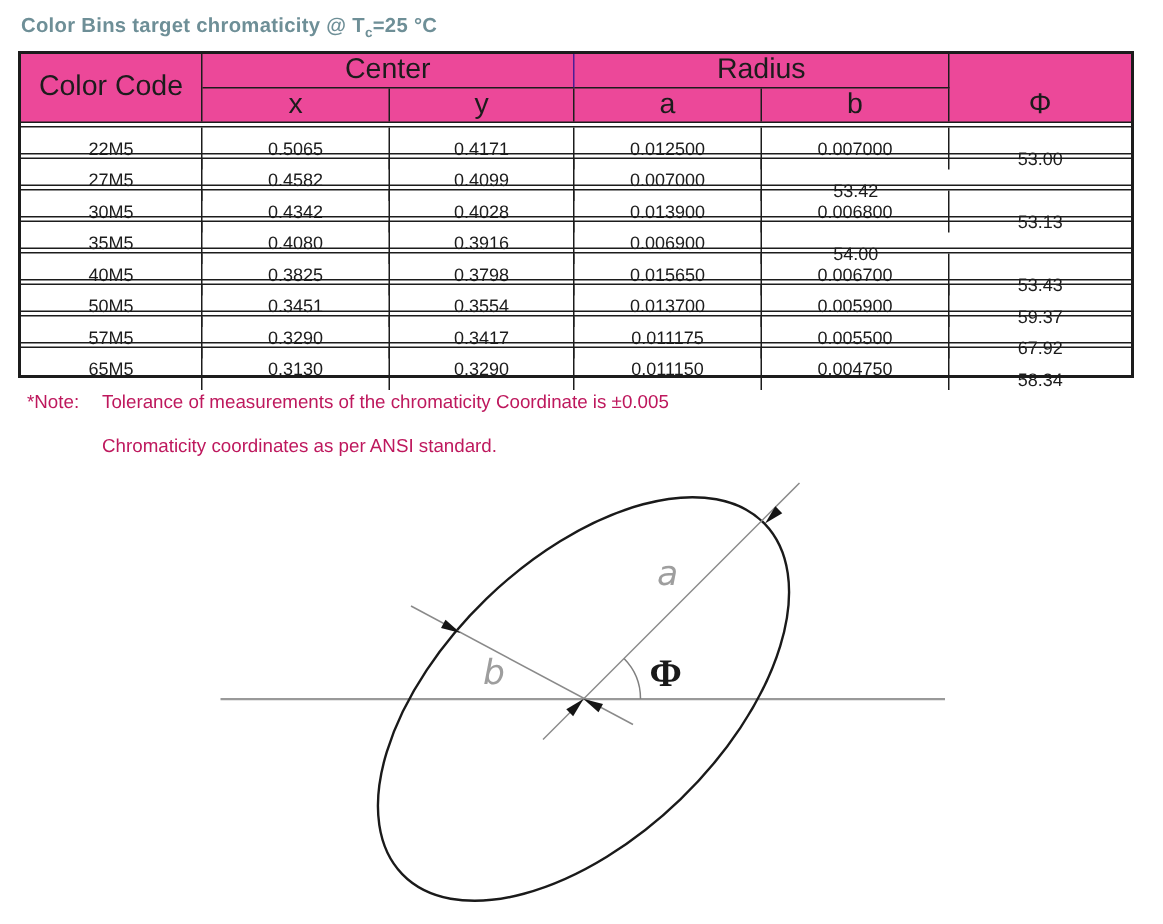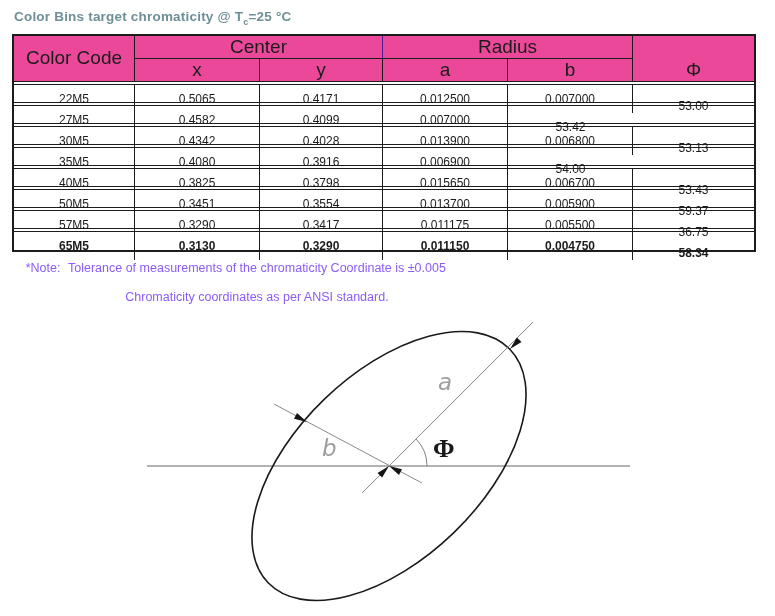--- a/index.html
+++ b/index.html
@@ -47,34 +47,33 @@
 
   .drow {
     display: grid;
     grid-template-columns: 121px 125px 123px 125px 125px 1fr;
     height: 19px;
     border-top: 1px solid #1c1c1c;
     border-bottom: 1px solid #1c1c1c;
     margin-bottom: 2px;
     font-size: 12px;
   }
-  .drow:last-child { margin-bottom: 0; border-bottom: none; font-weight: bold; }
+  .drow:last-child { margin-bottom: 0; border-bottom: none; }
   .cell {
     display: flex; align-items: center; justify-content: center;
     border-right: 1px solid #1c1c1c;
     text-align: right;
   }
   .cell:last-child { border-right: none; margin-top: 14px; }
 
   
   .note {
     margin: 9px 0 0 18px;
-    font-size: 12.5px; color: #8b5cf6;
+    font-size: 12.5px; color: #be185d;
     display: flex;
-    text-align: center;
   }
   .note-label { width: 50px; flex: 0 0 50px; }
   .note-line2 { margin-top: 15px; }
 
   
   .diagram { display: block; margin-top: 2px; }
 </style>
 </head>
 <body>
 
@@ -139,21 +138,21 @@
       <div class="cell">0.013700</div>
       <div class="cell">0.005900</div>
       <div class="cell">59.37</div>
     </div>
     <div class="drow">
       <div class="cell">57M5</div>
       <div class="cell">0.3290</div>
       <div class="cell">0.3417</div>
       <div class="cell">0.011175</div>
       <div class="cell">0.005500</div>
-      <div class="cell">36.75</div>
+      <div class="cell">67.92</div>
     </div>
     <div class="drow">
       <div class="cell">65M5</div>
       <div class="cell">0.3130</div>
       <div class="cell">0.3290</div>
       <div class="cell">0.011150</div>
       <div class="cell">0.004750</div>
       <div class="cell">58.34</div>
     </div>
   </div>

